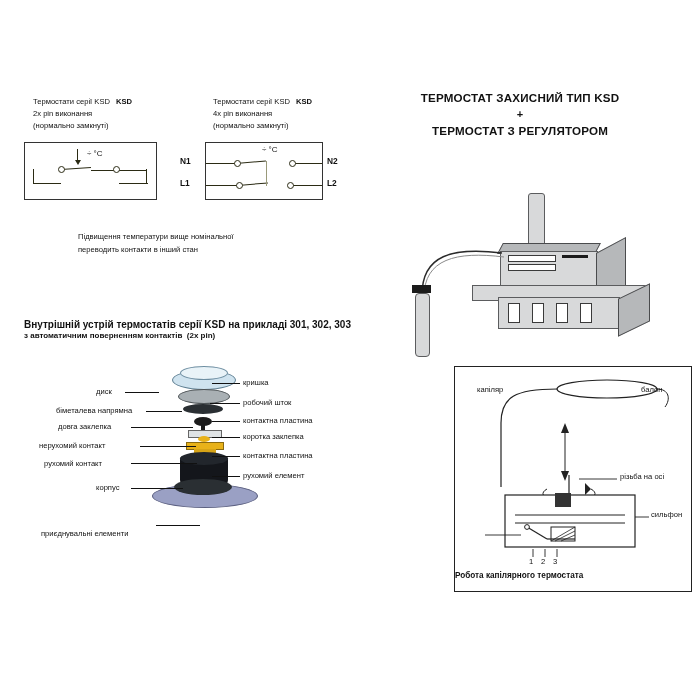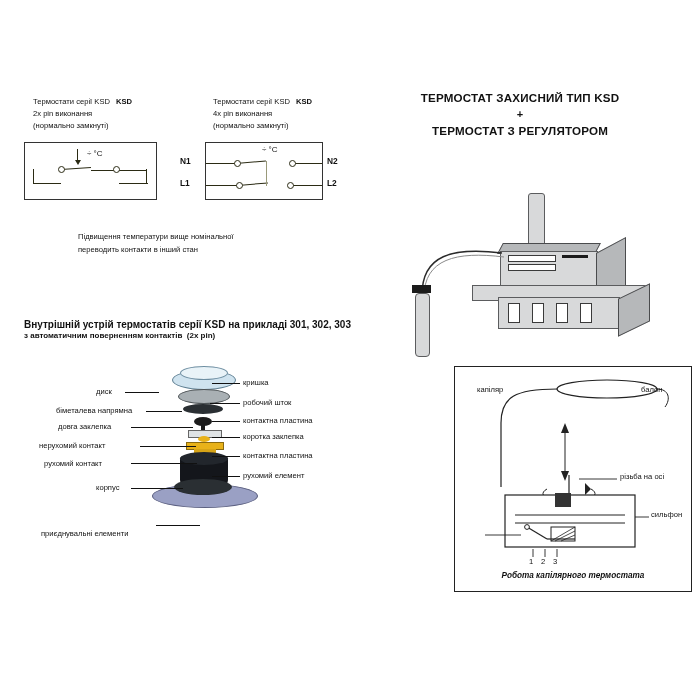--- a/index.html
+++ b/index.html
@@ -228,16 +228,16 @@
       <line x1="180" y1="150" x2="194" y2="150" stroke="#222" stroke-width=".9"></line>
     </svg>
 
     <div class="txt" style="left:22px;top:18px;">капіляр</div>
     <div class="txt" style="left:186px;top:18px;">балон</div>
     <div class="txt" style="left:165px;top:105px;">різьба на осі</div>
     <div class="txt" style="left:196px;top:143px;">сильфон</div>
     <div class="txt" style="left:74px;top:190px;">1</div>
     <div class="txt" style="left:86px;top:190px;">2</div>
     <div class="txt" style="left:98px;top:190px;">3</div>
-    <div class="txt b" style="left:0px;top:203px;width:236px;text-align:center;font-size:8.2px;font-style:italic;">Робота капілярного термостата</div>
+    <div class="txt b" style="left:0px;top:203px;width:236px;font-size:8.2px;">Робота капілярного термостата</div>
   </div>
 
 </div>
 
 </body></html>

